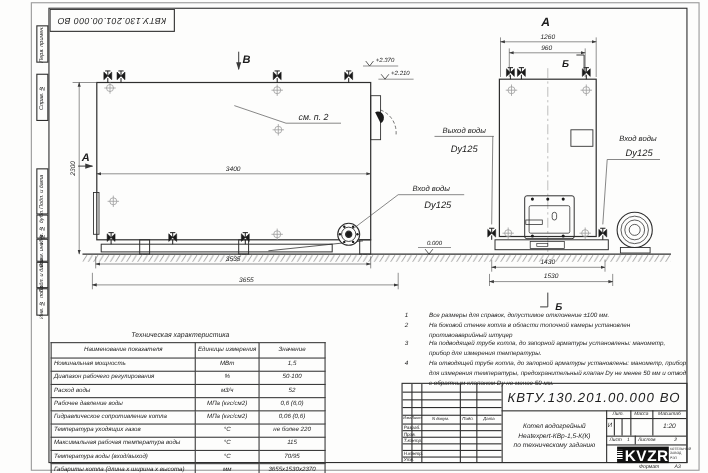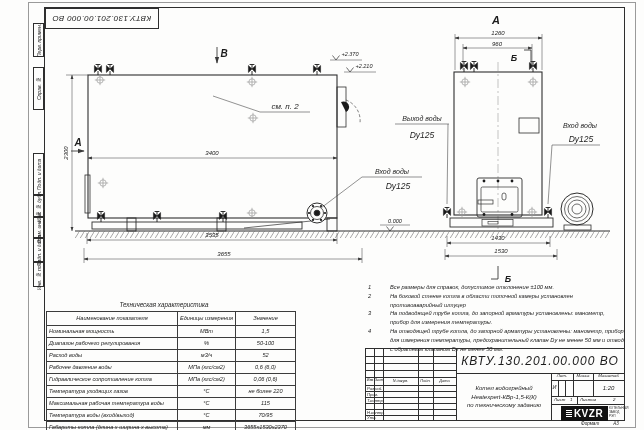--- a/index.html
+++ b/index.html
@@ -30,21 +30,21 @@
   .tb{position:absolute;left:365px;top:348px;width:258px;height:71px;border:1.2px solid #2e2e2e;box-sizing:content-box;}
   .tb .vl{position:absolute;width:1px;background:#2e2e2e;}
   .tb .hl{position:absolute;height:1px;background:#2e2e2e;}
   .tb .txt{position:absolute;font-size:4.2px;line-height:1;}
   .tb .ctr{display:flex;align-items:center;justify-content:center;text-align:center;}
   .docnum{position:absolute;left:90px;top:0;width:168px;height:24px;display:flex;align-items:center;
     justify-content:center;font-size:12px;letter-spacing:1px;white-space:nowrap;}
   .tb-title{position:absolute;left:92px;top:26px;width:92px;height:44px;display:flex;flex-direction:column;
     align-items:center;justify-content:center;font-size:6px;line-height:1.45;text-align:center;}
   .logo{position:absolute;left:195px;top:57px;width:47px;height:15px;background:#111;color:#fff;
-    display:flex;align-items:center;justify-content:center;font-style:normal;font-weight:bold;font-size:10px;letter-spacing:.5px;}
+    display:flex;align-items:center;justify-content:center;font-style:normal;font-weight:bold;font-size:14px;letter-spacing:.5px;}
   .logo .bars{width:6px;height:9px;margin-right:2px;background:repeating-linear-gradient(#111 0 1px,#fff 1px 2px);}
   .company{position:absolute;left:243px;top:57px;width:15px;height:13px;font-size:3.1px;line-height:1.3;color:#333;font-style:normal;}
   .fmt{position:absolute;left:581px;top:421px;font-size:4.6px;}
   .fmt span{margin-right:14px;}
 </style>
 </head>
 <body>
 
 <div class="sheet">
   <div class="trim"></div>

